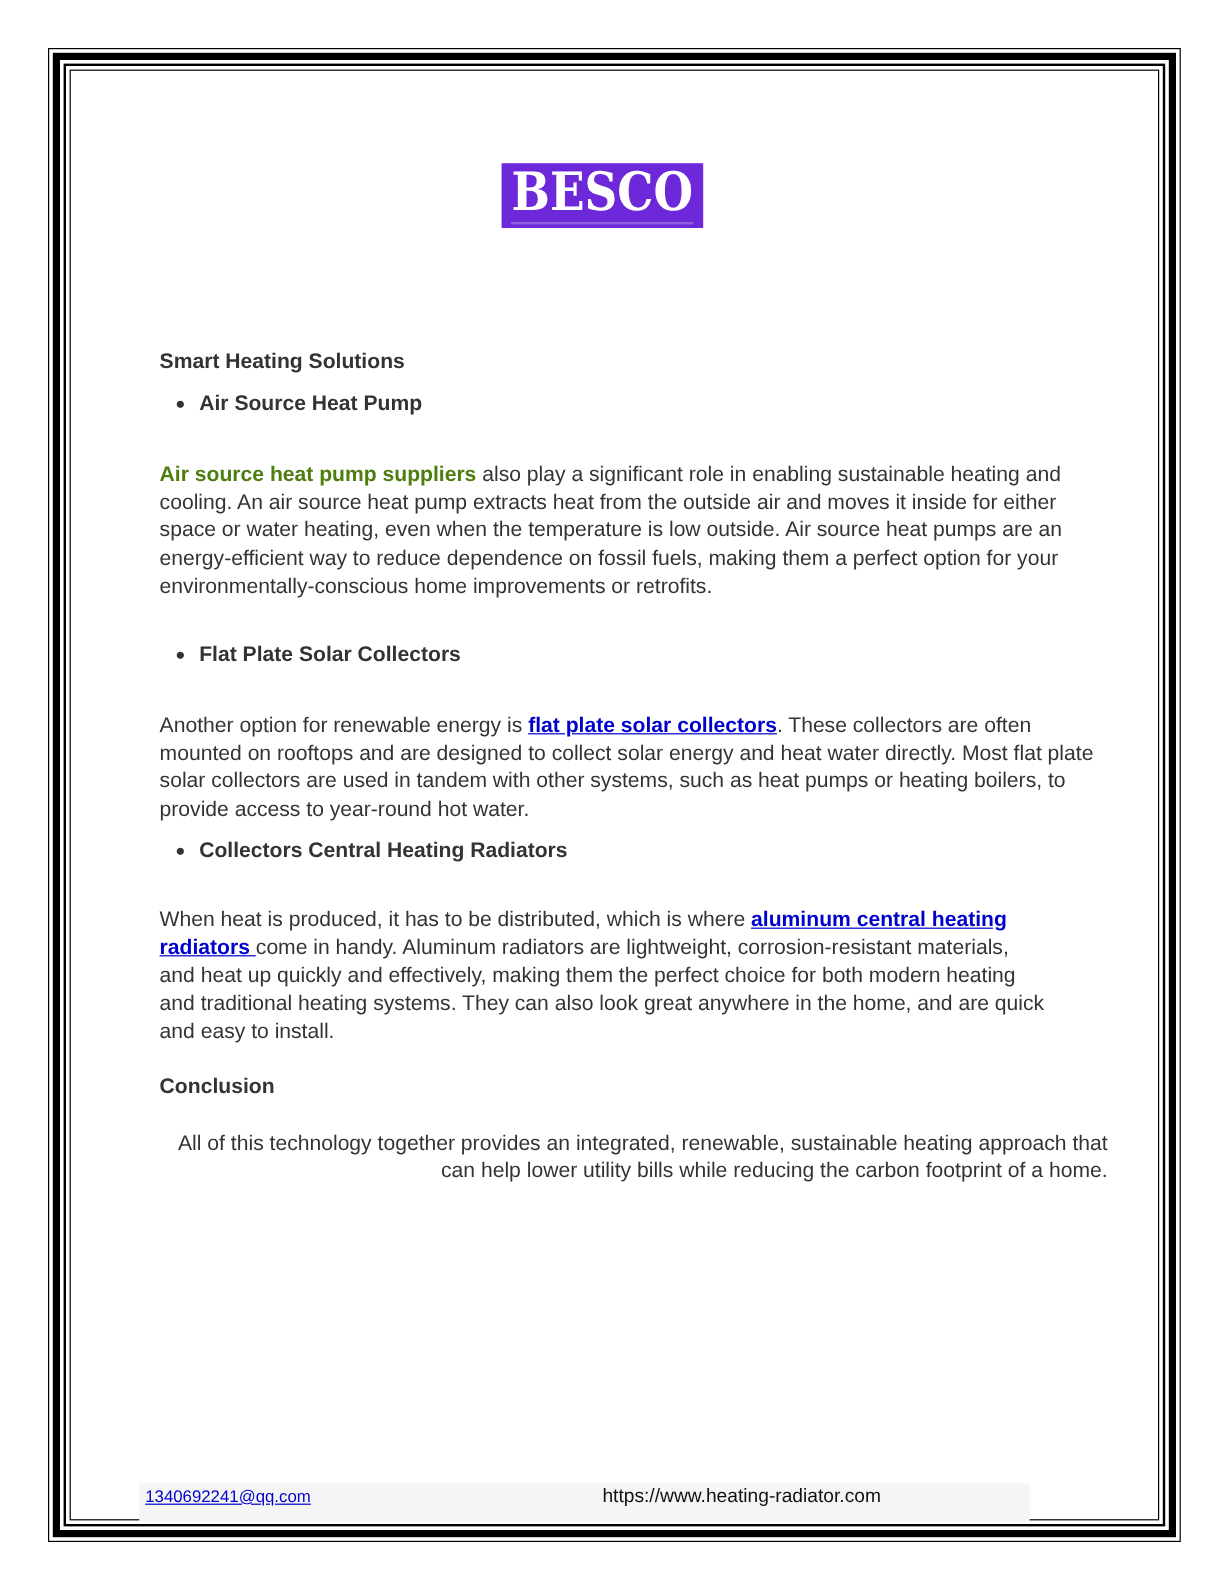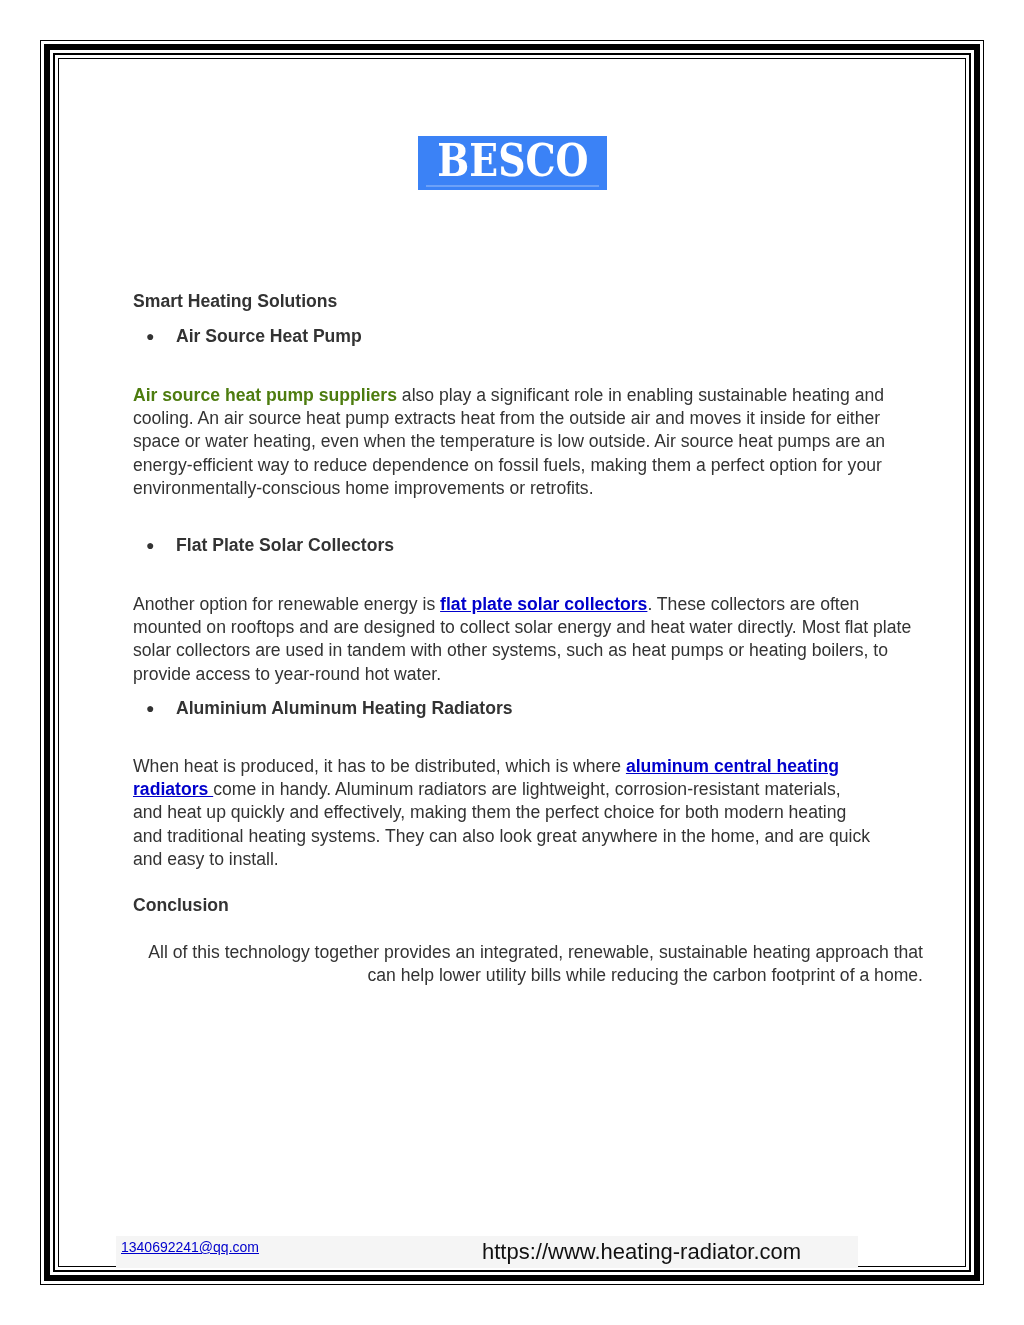--- a/index.html
+++ b/index.html
@@ -9,44 +9,44 @@
     
     .border-outer { position: absolute; left: 40px; top: 40px; width: 944px; height: 1245px;
                     box-sizing: border-box; border: 1px solid #000; background: #fff; }
     .border-b2 { position: absolute; left: 3px; top: 3px; right: 3px; bottom: 3px;
                  border: 6px solid #000; }
     .border-b3 { position: absolute; left: 12px; top: 12px; right: 12px; bottom: 12px;
                  border: 2px solid #000; }
     .border-b4 { position: absolute; left: 17px; top: 17px; right: 17px; bottom: 17px;
                  border: 1px solid #000; background: #fff; }
 
-    .logo { position: absolute; left: 418px; top: 136px; width: 189px; height: 54px;
-            background: #3b82f6; display: flex; align-items: center; justify-content: center; }
+    .logo { position: absolute; left: 418px; top: 136px; width: 168px; height: 54px;
+            background: #6d28d9; display: flex; align-items: center; justify-content: center; }
     .logo-text { font-family: "DejaVu Serif", serif; font-weight: bold; color: #ffffff;
                  font-size: 44px; letter-spacing: 0px; line-height: 1; margin-top: -4px;
                  transform: scaleX(0.86); }
     .logo-sub { position: absolute; left: 8px; right: 8px; bottom: 3px; height: 2px;
                 background: rgba(255,255,255,0.25); }
 
     .content { position: absolute; left: 121px; top: 278px; width: 790px;
                font-size: 17.6px; line-height: 23.2px; color: #333333; }
     .content p { margin: 12px; }
     .h-title { font-weight: bold; position: absolute; top: 0; }
     .bullet { position: absolute; left: 25px; font-weight: bold; }
     .bullet .dot { position: absolute; left: 0; top: 0; font-weight: normal; font-size: 14px; }
-    .bullet .txt { position: absolute; left: 30px; white-space: nowrap; }
+    .bullet .txt { position: absolute; left: 20px; white-space: nowrap; }
     .para { position: absolute; left: 0; width: 790px; }
     .para b { color: #4d7c0f; }
     a.link { color: #0000cc; font-weight: bold; text-decoration: underline; }
 
     .footer { position: absolute; left: 116px; top: 1236px; width: 742px; height: 32px;
               background: #f5f5f5; }
     .footer-email { position: absolute; left: 5px; top: 3px; font-size: 14px; color: #0000cc;
                     text-decoration: underline; }
-    .footer-url { position: absolute; left: 366px; top: 3px; font-size: 22px; color: #111; }
+    .footer-url { position: absolute; left: 386px; top: 3px; font-size: 16px; color: #111; }
   </style>
 </head>
 <body>
 
 <div class="border-outer">
   <div class="border-b2"></div>
   <div class="border-b3"></div>
   <div class="border-b4"></div>
 </div>
 
@@ -67,21 +67,21 @@
 
   <div class="bullet" style="top:256px;">
     <span class="dot">●</span>
     <span class="txt">Flat Plate Solar Collectors</span>
   </div>
 
   <p class="para" style="top:303px;"><span>Another option for renewable energy is </span><a class="link" href="#">flat plate solar collectors</a><span>. These collectors are often mounted on rooftops and are designed to collect solar energy and heat water directly. Most flat plate solar collectors are used in tandem with other systems, such as heat pumps or heating boilers, to provide access to year-round hot water.</span></p>
 
   <div class="bullet" style="top:419px;">
     <span class="dot">●</span>
-    <span class="txt">Aluminium Aluminum Heating Radiators</span>
+    <span class="txt">Collectors Central Heating Radiators</span>
   </div>
 
   <p class="para" style="top:465px; width:740px;"><span>When heat is produced, it has to be distributed, which is where </span><a class="link" href="#">aluminum central heating radiators </a><span>come in handy. Aluminum radiators are lightweight, corrosion-resistant materials, and heat up quickly and effectively, making them the perfect choice for both modern heating and traditional heating systems. They can also look great anywhere in the home, and are quick and easy to install.</span></p>
 
   <p class="para" style="top:604px; font-weight:bold;">Conclusion</p>
 
   <p class="para" style="top:651px;text-align:right;">All of this technology together provides an integrated, renewable, sustainable heating approach that can help lower utility bills while reducing the carbon footprint of a home.</p>
 </div>
 
 <div class="footer">

